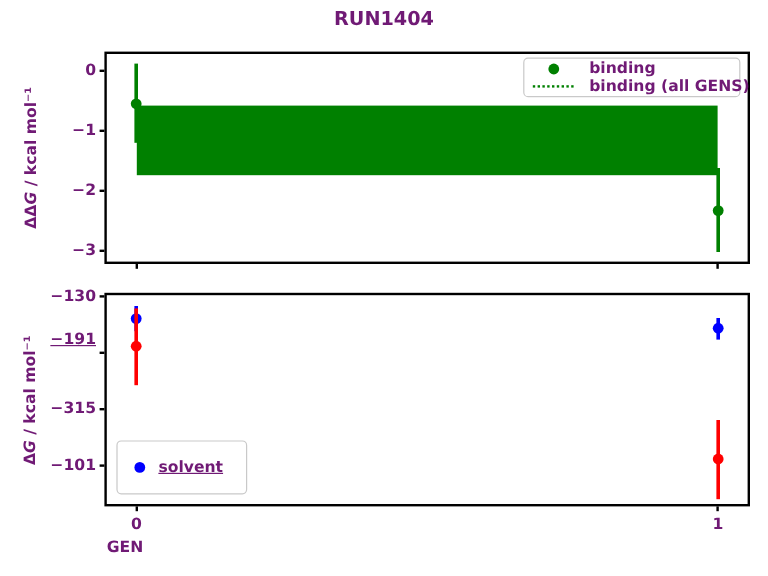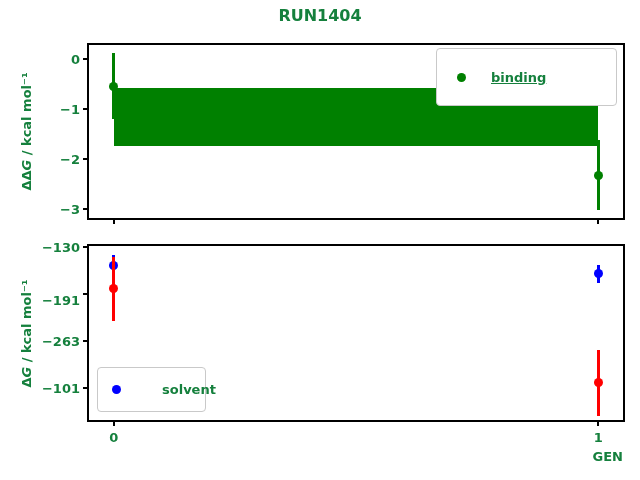--- a/index.html
+++ b/index.html
@@ -1,19 +1,19 @@
 <!DOCTYPE html>
 <html><head>
 <meta charset="utf-8">
 <style>
   html,body{margin:0;padding:0;background:#ffffff;}
   .figure{
     position:relative;width:640px;height:480px;background:#ffffff;
     font-family:"DejaVu Sans","Liberation Sans",sans-serif;
-    color:#15803d;overflow:hidden;
+    color:#701a75;overflow:hidden;
   }
   .suptitle{
     position:absolute;top:6px;left:0;width:640px;text-align:center;
     font-size:16px;font-weight:bold;
   }
   .axes{
     position:absolute;border:2px solid #000;background:transparent;
     box-sizing:border-box;
   }
   #ax0{left:87px;top:43px;width:538px;height:177px;}
@@ -35,55 +35,61 @@
     position:absolute;width:36px;display:flex;align-items:center;justify-content:center;
     pointer-events:none;
   }
   #ylabel0{left:8px;top:43px;height:177px;}
   #ylabel1{left:8px;top:244px;height:178px;}
   .ylabel-text{
     display:inline-block;transform:rotate(-90deg);white-space:nowrap;
     font-size:13px;font-weight:bold;
   }
   .xlabel{
-    position:absolute;left:89px;top:449px;width:534px;text-align:right;
+    position:absolute;left:89px;top:449px;width:534px;text-align:left;
     font-size:13px;font-weight:bold;
   }
   .legend{
     position:absolute;background:#ffffff;border:1px solid #c9c9c9;
     border-radius:4px;z-index:10;box-sizing:border-box;
     display:flex;flex-direction:column;justify-content:center;
   }
-  #legend0{right:6px;top:3px;width:181px;height:58px;padding:2px 4px;text-decoration:underline;}
+  #legend0{right:6px;top:3px;width:181px;height:33px;padding:2px 4px;}
   #legend1{left:8px;bottom:8px;width:109px;height:45px;padding:2px 4px;}
   .legend-row{display:flex;align-items:center;flex:1;}
   .lmark-slot{display:flex;align-items:center;justify-content:center;flex:0 0 auto;}
   #legend0 .lmark-slot{width:40px;}
   #legend1 .lmark-slot{width:28px;}
   .ldot{width:9px;height:9px;border-radius:50%;}
   .dline{width:34px;height:0;border-top:2px dotted #008000;}
   .ltext{font-size:13px;font-weight:bold;white-space:nowrap;}
   #legend0 .ltext{margin-left:10px;}
-  #legend1 .ltext{margin-left:32px;}
+  #legend1 .ltext{margin-left:2px;text-decoration:underline;}
   .ital{font-style:italic;}
 </style>
 </head>
 <body>
 
 <div class="figure">
 
   <div class="suptitle">RUN1404</div>
 
   <div class="axes" id="ax0">
     <div class="legend" id="legend0">
       <div class="legend-row">
         <span class="lmark-slot">
             <span class="ldot" style="background: rgb(0, 128, 0);"></span>
           </span>
         <span class="ltext">binding</span>
+      </div>
+      <div class="legend-row">
+        <span class="lmark-slot">
+            <span class="dline" style="border-top-color: rgb(0, 128, 0);"></span>
+          </span>
+        <span class="ltext">binding (all GENS)</span>
       </div>
     </div>
   <div class="ytick" style="top: 13.4582px;"></div>
       <div class="ytick-label" style="top: 14.4582px;">0</div>
       <div class="ytick" style="top: 63.3141px;"></div>
       <div class="ytick-label" style="top: 64.3141px;">−1</div>
       <div class="ytick" style="top: 113.17px;"></div>
       <div class="ytick-label" style="top: 114.17px;">−2</div>
       <div class="ytick" style="top: 163.026px;"></div>
       <div class="ytick-label" style="top: 164.026px;">−3</div>
@@ -101,23 +107,23 @@
       <div class="legend-row">
         <span class="lmark-slot">
             <span class="ldot" style="background: rgb(0, 0, 255);"></span>
           </span>
         <span class="ltext">solvent</span>
       </div>
     </div>
   <div class="ytick" style="top: 0.410811px;"></div>
       <div class="ytick-label" style="top: 1.41081px;">−130</div>
       <div class="ytick" style="top: 47.4378px;"></div>
-      <div class="ytick-label" style="top: 54px;">−191</div>
+      <div class="ytick-label" style="top: 37px; text-decoration: underline;">−191</div>
       <div class="ytick" style="top: 94.4649px;"></div>
-      <div class="ytick-label" style="top: 95.4649px;">−263</div>
+      <div class="ytick-label" style="top: 95.4649px;">−315</div>
       <div class="ytick" style="top: 141.492px;"></div>
       <div class="ytick-label" style="top: 142.492px;">−101</div>
       <div class="xtick" style="left: 23.7132px; top: 176px;"></div>
       <div class="xtick-label" style="left: 24.7132px; top: 184px;">0</div>
       <div class="xtick" style="left: 508.287px; top: 176px;"></div>
       <div class="xtick-label" style="left: 509.287px; top: 184px;">1</div>
       <div class="ebar" style="left: 23.2132px; top: 8.93514px; height: 20.6919px; background: rgb(0, 0, 255);"></div>
       <div class="ebar" style="left: 507.787px; top: 18.8108px; height: 17.8703px; background: rgb(0, 0, 255);"></div>
       <div class="marker" style="left: 20.2132px; top: 14.7811px; background: rgb(0, 0, 255);"></div>
       <div class="marker" style="left: 504.787px; top: 23.2459px; background: rgb(0, 0, 255);"></div>

